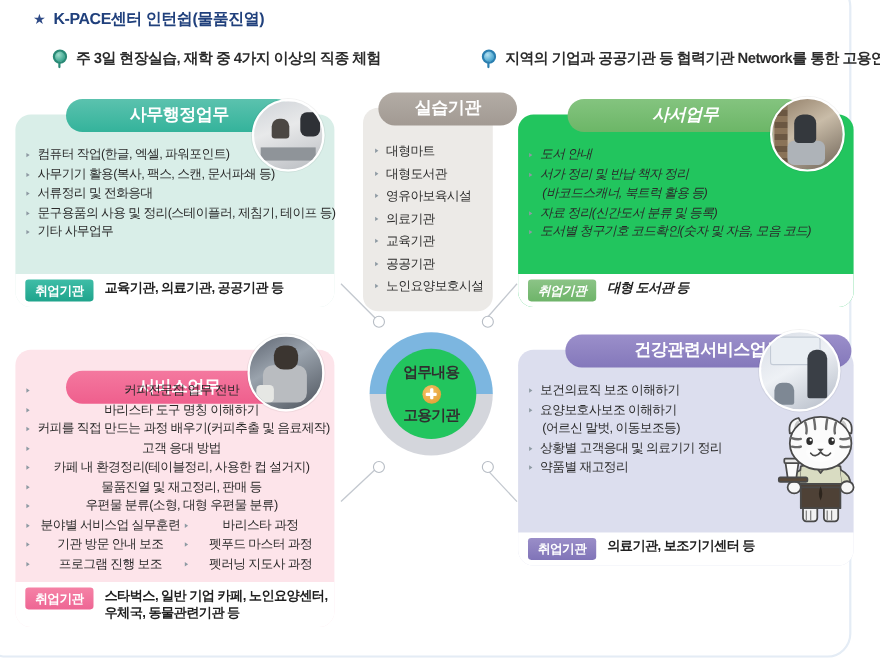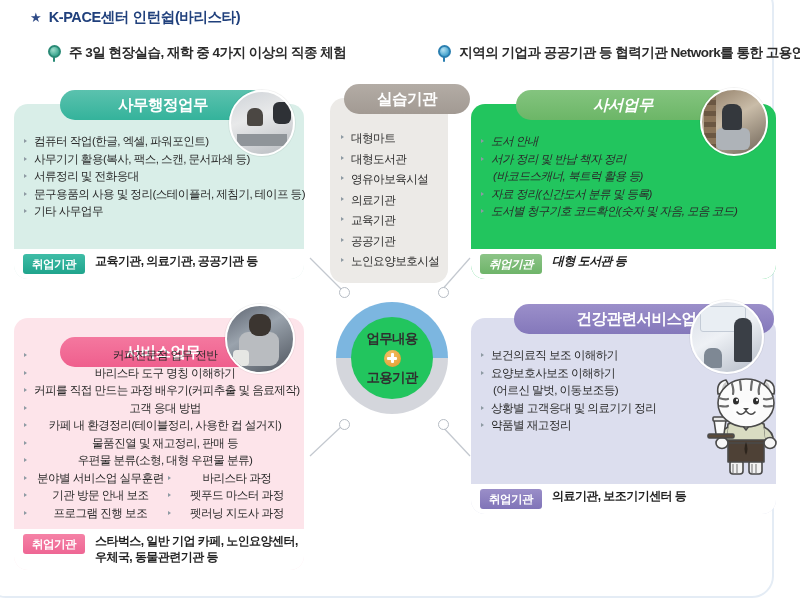--- a/index.html
+++ b/index.html
@@ -165,21 +165,21 @@
   .tiger{position:absolute;left:700px;top:372px;width:92px;height:108px;}
 </style>
 </head>
 <body>
 
 <div class="page">
   <div class="panel-frame"></div>
 
   <div class="hdr">
     <span class="star">★</span>
-    <span class="title">K-PACE센터 인턴쉽(바리스타)</span>
+    <span class="title">K-PACE센터 인턴쉽(물품진열)</span>
   </div>
 
   <div class="subrow">
     <div class="subitem">
       <span class="pin">
         <span class="ball"></span>
           <span class="tip"></span>
       </span>
       <span class="txt">주 3일 현장실습, 재학 중 4가지 이상의 직종 체험</span>
     </div>

